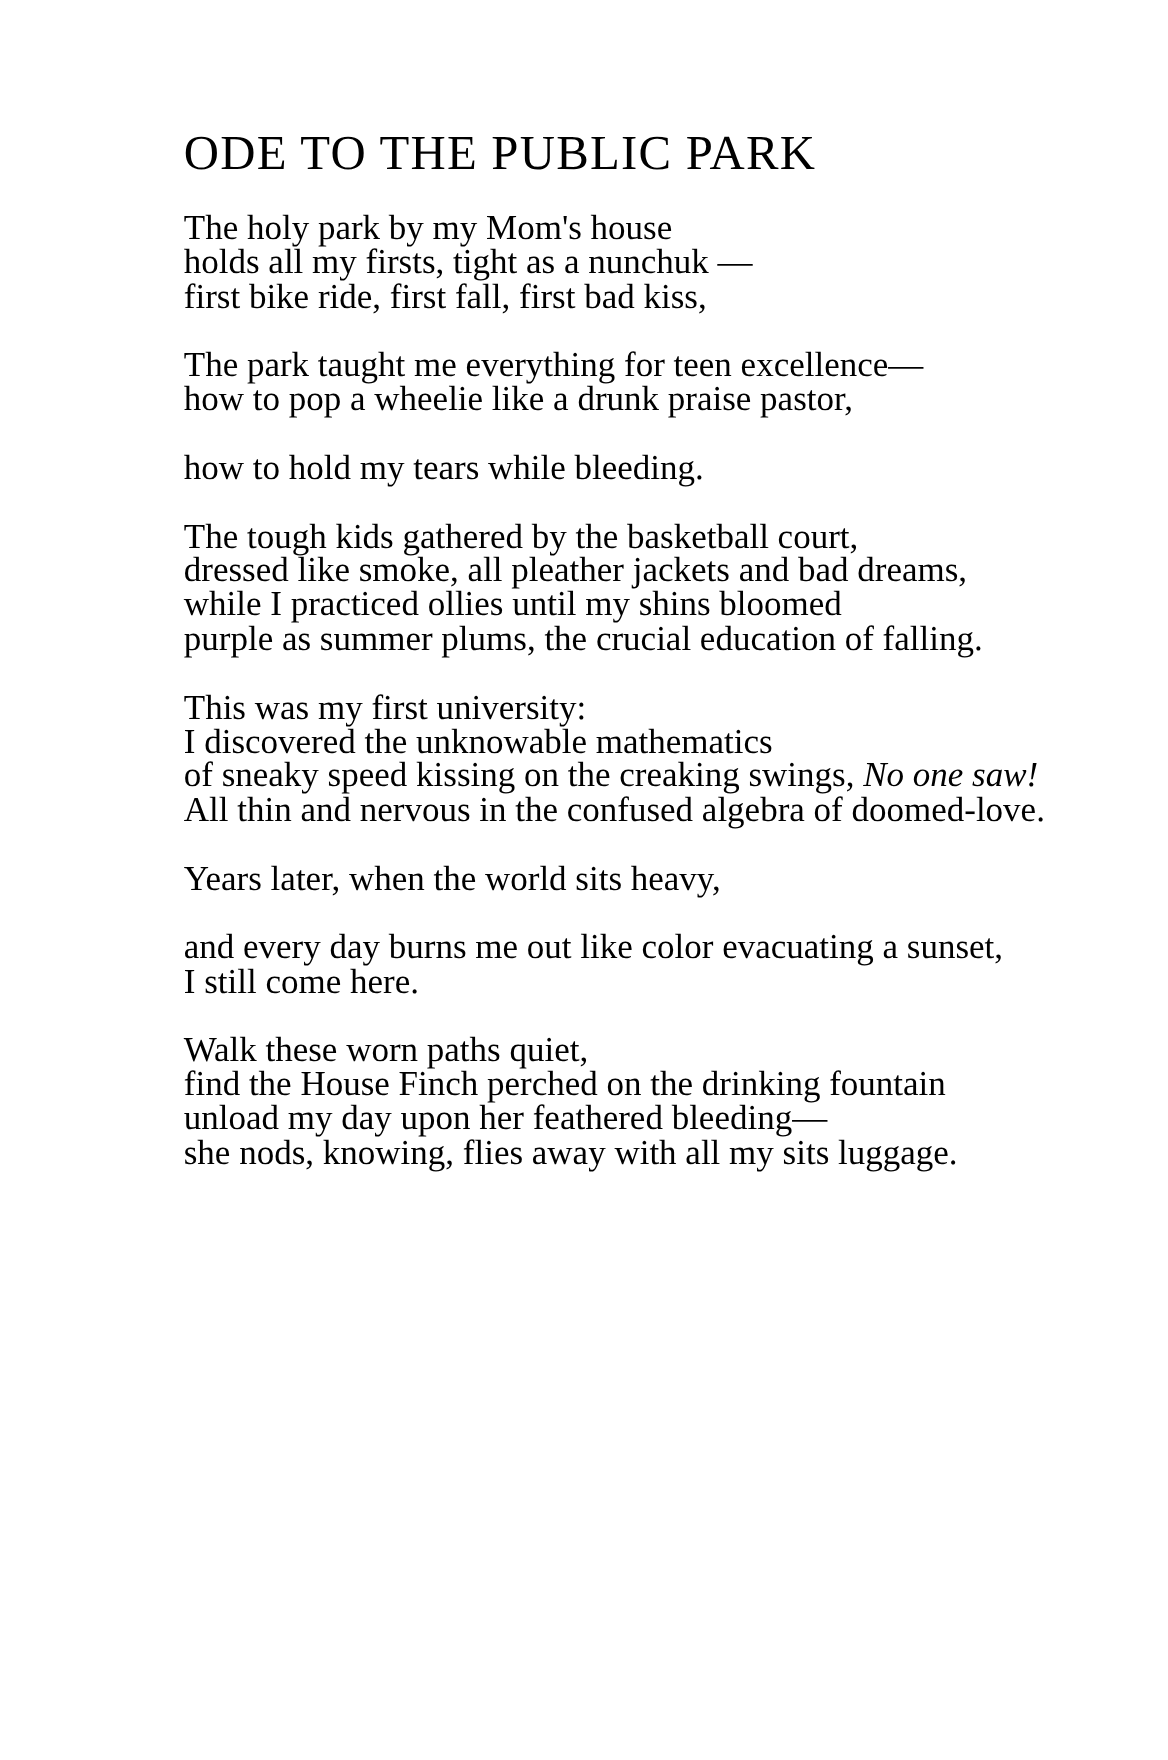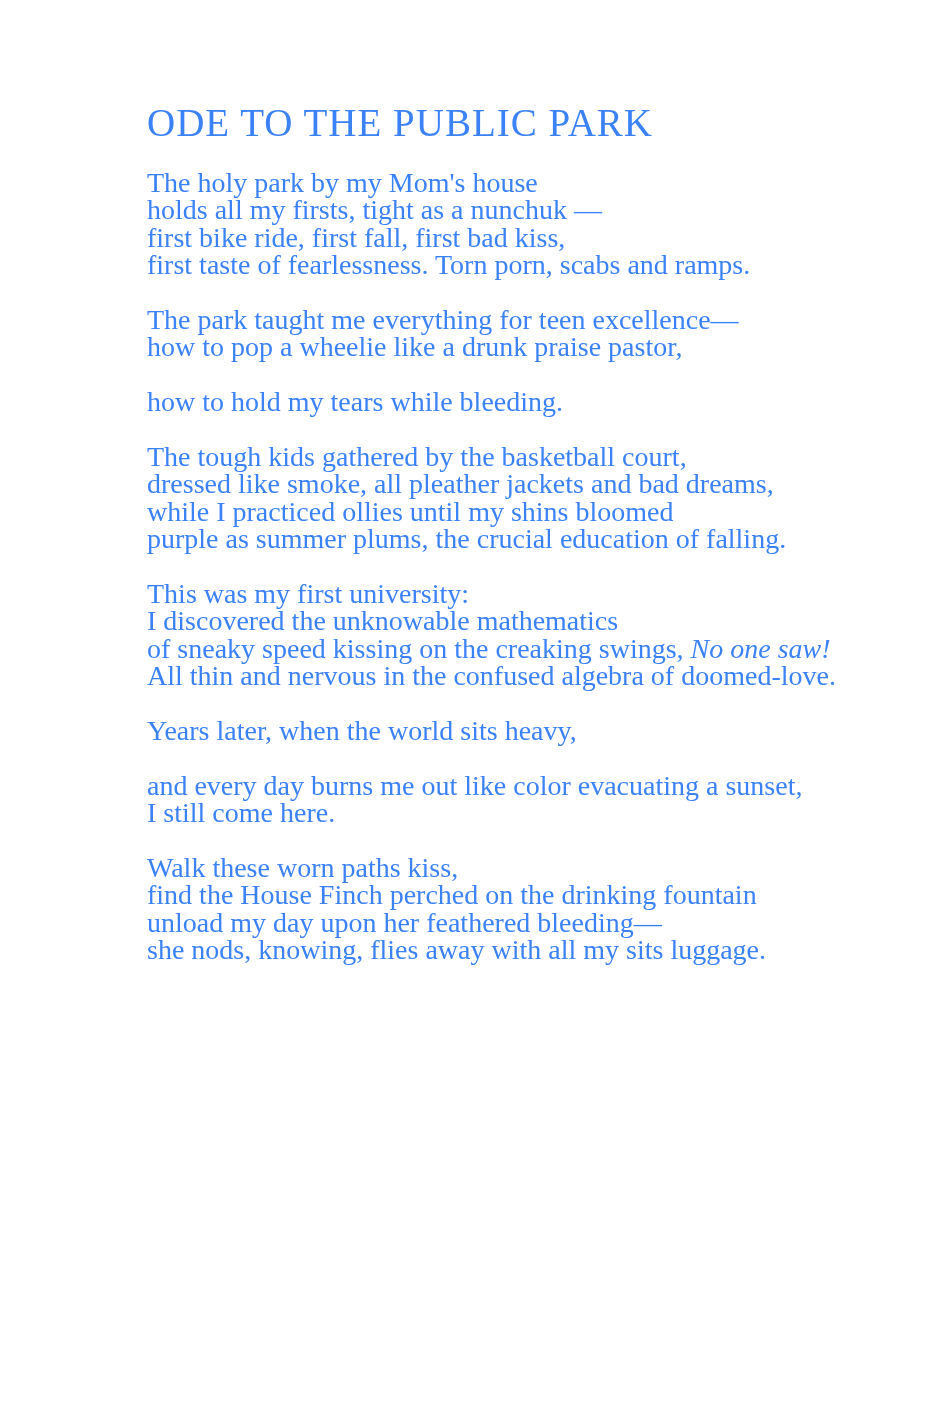--- a/index.html
+++ b/index.html
@@ -7,21 +7,21 @@
     padding: 0;
     background: #ffffff;
   }
   .page {
     position: relative;
     width: 934px;
     height: 1056px;
     background: #ffffff;
     overflow: hidden;
     font-family: "Liberation Serif", serif;
-    color: #3b82f6;
+    color: #000000;
   }
   .poem-title {
     position: absolute;
     left: 147px;
     top: 102px;
     font-size: 39px;
     line-height: 1.1;
     letter-spacing: 1px;
     font-weight: normal;
     margin: 0;
@@ -53,22 +53,22 @@
     line-height: 1.2;
   }
 </style>
 </head>
 <body>
 
 <div class="page">
   <h1 class="poem-title">ODE TO THE PUBLIC PARK</h1>
 
   <div class="poem-body">
-      <p class="stanza"><span class="line"><span>The holy park by my Mom's house</span></span><br><span class="line"><span>holds all my firsts, tight as a nunchuk —</span></span><br><span class="line"><span>first bike ride, first fall, first bad kiss,</span></span><br><span class="line"><span>first taste of fearlessness. Torn porn, scabs and ramps.</span></span></p>
+      <p class="stanza"><span class="line"><span>The holy park by my Mom's house</span></span><br><span class="line"><span>holds all my firsts, tight as a nunchuk —</span></span><br><span class="line"><span>first bike ride, first fall, first bad kiss,</span></span><br></p>
       <p class="stanza"><span class="line"><span>The park taught me everything for teen excellence—</span></span><br><span class="line"><span>how to pop a wheelie like a drunk praise pastor,</span></span><br><br><span class="line"><span>how to hold my tears while bleeding.</span></span></p>
       <p class="stanza"><span class="line"><span>The tough kids gathered by the basketball court,</span></span><br><span class="line"><span>dressed like smoke, all pleather jackets and bad dreams,</span></span><br><span class="line"><span>while I practiced ollies until my shins bloomed</span></span><br><span class="line"><span>purple as summer plums, the crucial education of falling.</span></span></p>
       <p class="stanza"><span class="line"><span>This was my first university:</span></span><br><span class="line"><span>I discovered the unknowable mathematics</span></span><br><span class="line"><span>of sneaky speed kissing on the creaking swings, </span><span class="italic">No one saw!</span></span><br><span class="line"><span>All thin and nervous in the confused algebra of doomed-love.</span></span></p>
       <p class="stanza"><span class="line"><span>Years later, when the world sits heavy,</span></span><br><br><span class="line"><span>and every day burns me out like color evacuating a sunset,</span></span><br><span class="line"><span>I still come here.</span></span></p>
-      <p class="stanza"><span class="line"><span>Walk these worn paths kiss,</span></span><br><span class="line"><span>find the House Finch perched on the drinking fountain</span></span><br><span class="line"><span>unload my day upon her feathered bleeding—</span></span><br><span class="line"><span>she nods, knowing, flies away with all my sits luggage.</span></span></p>
+      <p class="stanza"><span class="line"><span>Walk these worn paths quiet,</span></span><br><span class="line"><span>find the House Finch perched on the drinking fountain</span></span><br><span class="line"><span>unload my day upon her feathered bleeding—</span></span><br><span class="line"><span>she nods, knowing, flies away with all my sits luggage.</span></span></p>
     </div>
 
   <div class="page-number">21</div>
 </div>
 
 </body></html>

